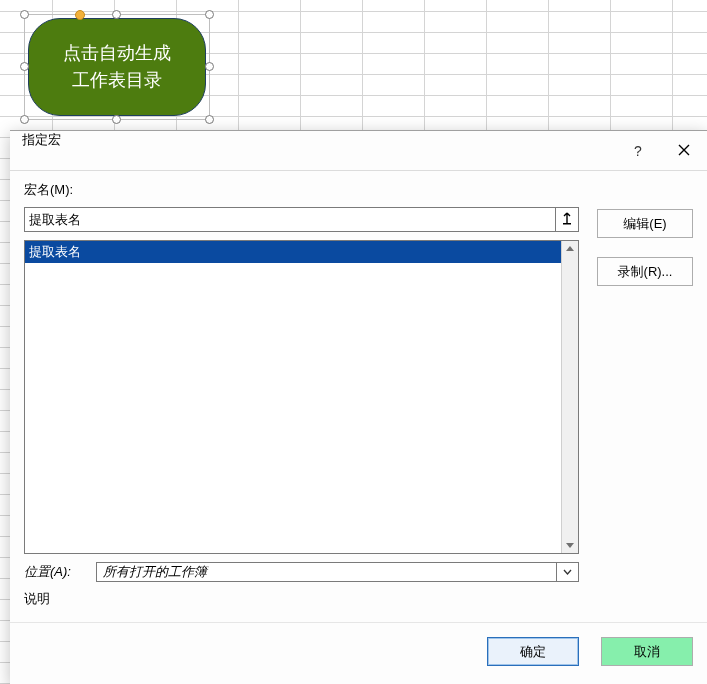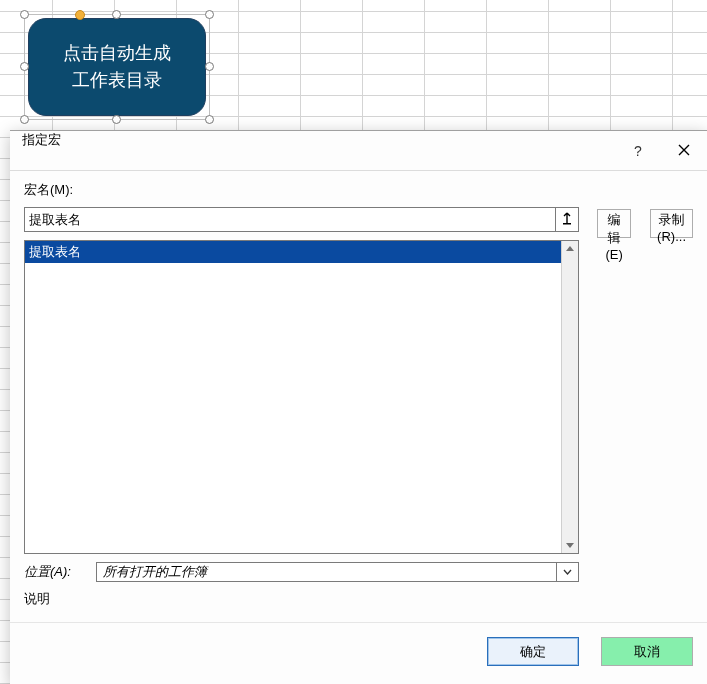--- a/index.html
+++ b/index.html
@@ -21,23 +21,23 @@
       linear-gradient(to right, #d4d4d4 1px, transparent 1px),
       linear-gradient(to bottom, #d4d4d4 1px, transparent 1px);
     background-size: 62px 21px;
     background-position: -10px -10px;
   }
   
   .shape {
     position: absolute;
     top: 18px; left: 28px;
     width: 178px; height: 98px;
-    background: #0c4a6e;
+    background: #4d7c0f;
     border: 1px solid #203f5f;
-    border-radius: 18px;
+    border-radius: 32px;
     color: #fff;
     display: flex;
     align-items: center;
     justify-content: center;
     text-align: center;
     font-size: 18px;
     line-height: 1.5;
     padding: 8px;
   }
   
@@ -154,21 +154,21 @@
   .listbox .scrollbar::before, .listbox .scrollbar::after {
     content: "";
     position: absolute;
     left: 4px;
     width: 0; height: 0;
     border-left: 4px solid transparent;
     border-right: 4px solid transparent;
   }
   .listbox .scrollbar::before { top: 5px; border-bottom: 5px solid #707070; }
   .listbox .scrollbar::after { bottom: 5px; border-top: 5px solid #707070; }
-  .right-col { grid-column: 2; grid-row: 2 / 4; display: flex; flex-direction: row; gap: 19px; padding-top: 2px;}
+  .right-col { grid-column: 2; grid-row: 2 / 4; display: flex; flex-direction: column; gap: 19px; padding-top: 2px;}
   .side-btn {
     height: 29px;
     width: 96px;
     border: 1px solid #adadad;
     background: #fdfdfd;
     font-size: 13px;
     font-family: inherit;
     cursor: default;
     text-align: center;
   }

